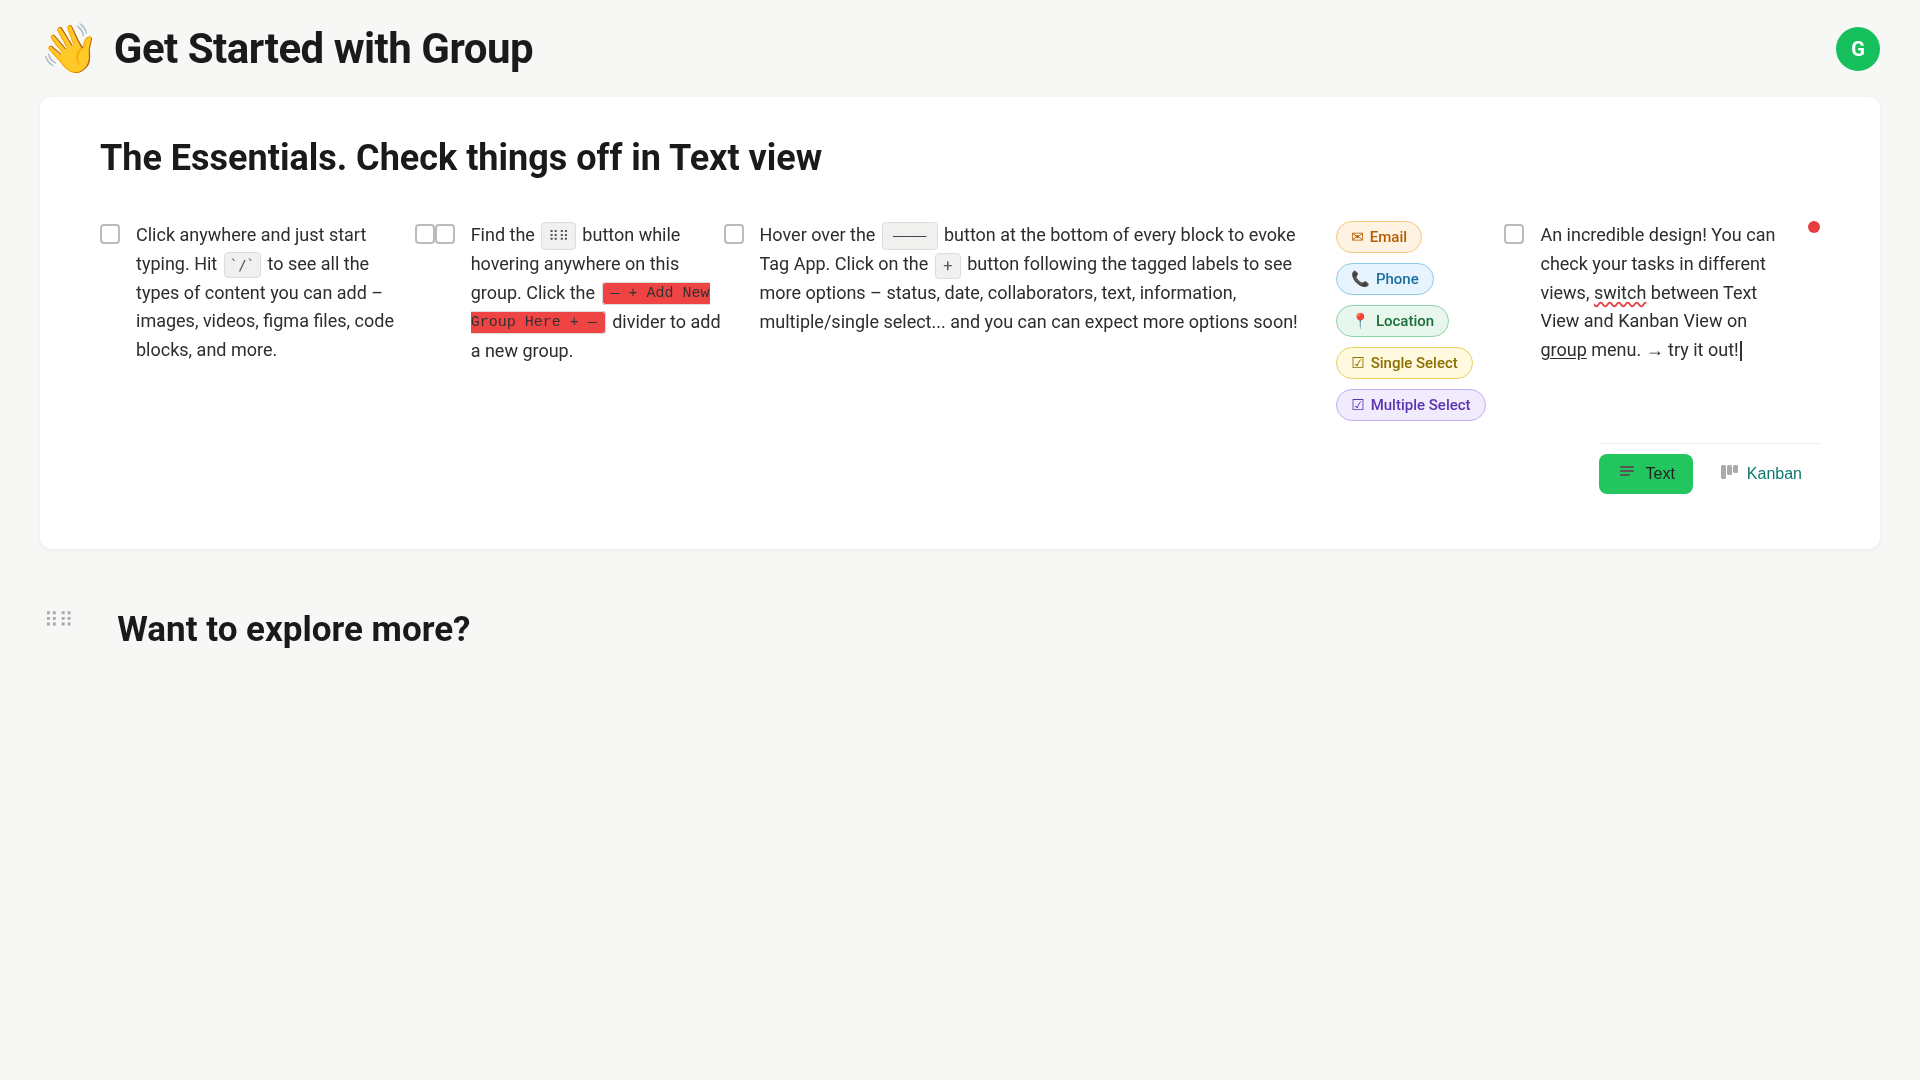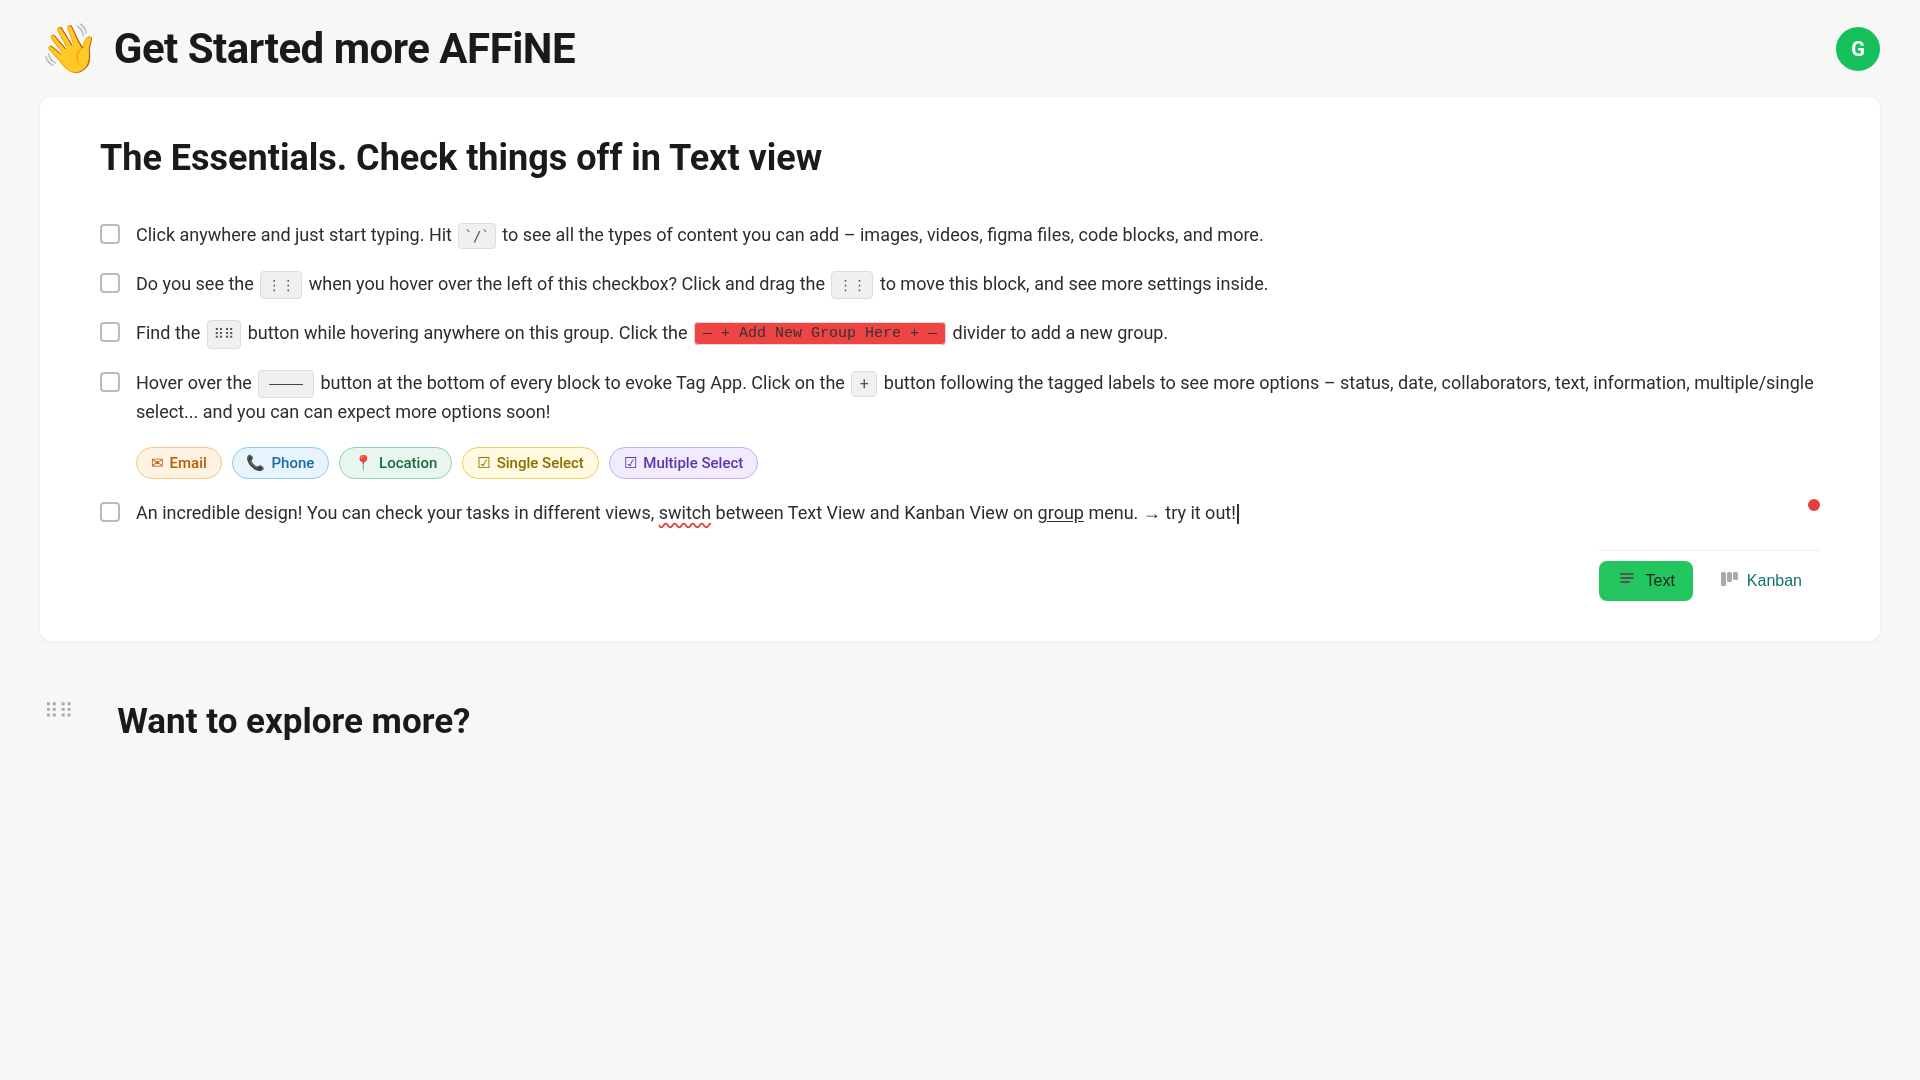--- a/index.html
+++ b/index.html
@@ -44,32 +44,31 @@
       align-items: center;
       justify-content: center;
       color: white;
       font-weight: 700;
       font-size: 20px;
     }
     .main-content {
       margin: 10px 40px;
       background: white;
       border-radius: 12px;
-      padding: 40px 60px 40px 60px;
+      padding: 40px 60px 55px 60px;
       box-shadow: 0 1px 4px rgba(0,0,0,0.06);
     }
     .section-title {
       font-size: 36px;
       font-weight: 700;
       color: #1a1a1a;
       margin-bottom: 32px;
     }
     .checklist {
       display: flex;
-      flex-direction: column;
       gap: 0;
     }
     .checklist-item {
       display: flex;
       align-items: flex-start;
       gap: 16px;
       padding: 10px 0;
     }
     .checkbox {
       width: 20px;
@@ -268,42 +267,39 @@
     }
   </style>
 </head>
 <body>
 
 <div class="page-container">
 
   <div class="header">
     <div class="header-title">
       <span class="header-emoji">👋</span>
-      <span class="header-text">Get Started more AFFiNE</span>
+      <span class="header-text">Get Started with Group</span>
     </div>
     <div class="grammarly-icon">G</div>
   </div>
 
   <div class="main-content">
     <div class="section-title">The Essentials. Check things off in Text view</div>
 
     <div class="checklist">
 
       <div class="checklist-item">
         <div class="checkbox"></div>
         <div class="checklist-text">
           Click anywhere and just start typing. Hit <span class="inline-icon">`/`</span> to see all the types of content you can add – images, videos, figma files, code blocks, and more.
         </div>
       </div>
 
       <div class="checklist-item">
         <div class="checkbox"></div>
-        <div class="checklist-text">
-          Do you see the <span class="dots-icon">⋮⋮</span> when you hover over the left of this checkbox? Click and drag the <span class="dots-icon">⋮⋮</span> to move this block, and see more settings inside.
-        </div>
       </div>
 
       <div class="checklist-item">
         <div class="checkbox"></div>
         <div class="checklist-text">
           <span>Find the</span> <span class="dots-icon">⠿⠿</span> button while hovering anywhere on this group. Click the <span class="code-block">— + Add New Group Here + —</span> divider to add a new group.
         </div>
       </div>
 
       <div class="checklist-item">

